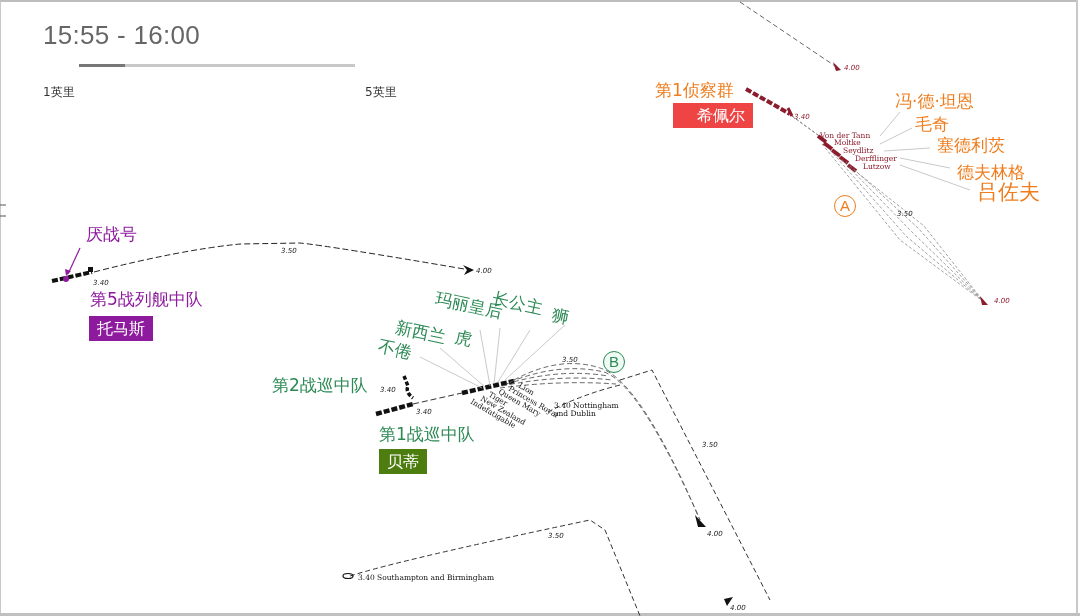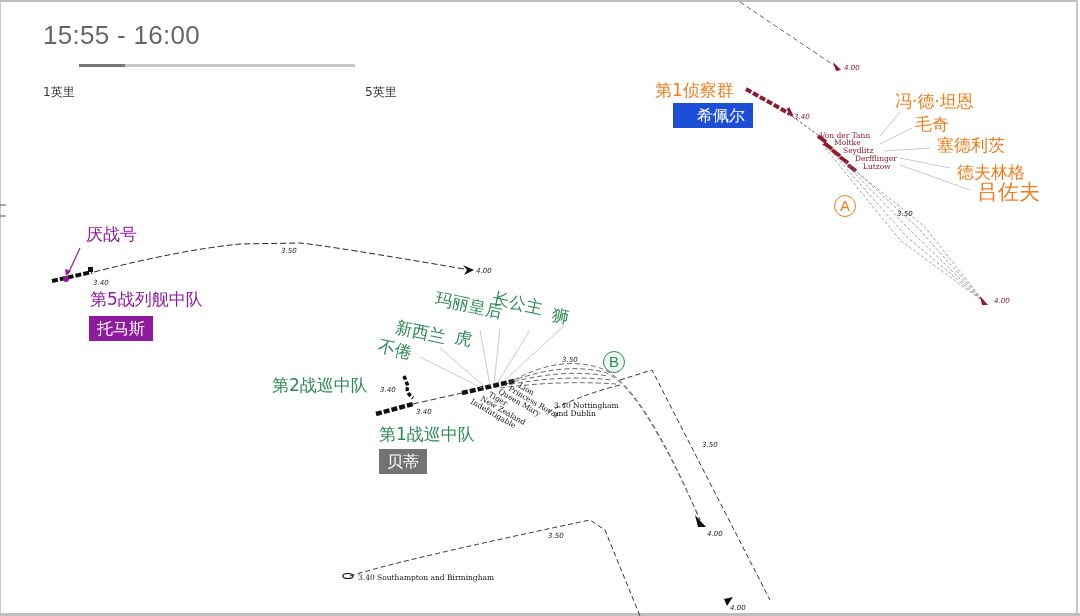--- a/index.html
+++ b/index.html
@@ -14,22 +14,22 @@
   .scale { position: absolute; left: 43px; top: 58px; height: 16px; width: 360px; }
   .scale .lbl { position: absolute; top: 0; font-size: 12px; color: #333; margin-top: 26px; }
   .scale .track { position: absolute; left: 36px; top: 6px; width: 276px; height: 3px; background: #c8c8c8; }
   .scale .fill { position: absolute; left: 36px; top: 6px; width: 46px; height: 3px; background: #777; }
   svg.map { position: absolute; left: 0; top: 0; }
   .cn { position: absolute; white-space: nowrap; line-height: 1; }
   .orange { color: #ef7d1d; }
   .green { color: #2d8a55; }
   .purple { color: #8e1a9e; }
   .tag { position: absolute; color: #fff; padding: 3px 8px; font-size: 16px; line-height: 1.2; }
-  .tag-orange { background: #1d4ed8; padding-left: 24px; }
-  .tag-green { background: #737373; }
+  .tag-orange { background: #ef4444; padding-left: 24px; }
+  .tag-green { background: #4d7c0f; }
   .tag-purple { background: #8e1a9e; }
   .marker { position: absolute; width: 22px; height: 22px; border-radius: 50%;
             box-sizing: border-box; font-size: 15px; text-align: center; line-height: 20px;
             font-family: "Liberation Sans", sans-serif; }
   .marker-a { border: 1.5px solid #ef7d1d; color: #ef7d1d; background: #fff; }
   .marker-b { border: 1.5px solid #2d8a55; color: #2d8a55; background: #eefaf3; }
   .en { font-family: "DejaVu Serif", serif; font-size: 7.5px; fill: #111; }
   .en-red { font-family: "DejaVu Serif", serif; font-size: 7.5px; fill: #8c1b2c; }
   .tm { font-family: "DejaVu Sans", sans-serif; font-style: italic; font-size: 7px; fill: #222; }
   .tm-red { font-family: "DejaVu Sans", sans-serif; font-style: italic; font-size: 7px; fill: #8c1b2c; }

